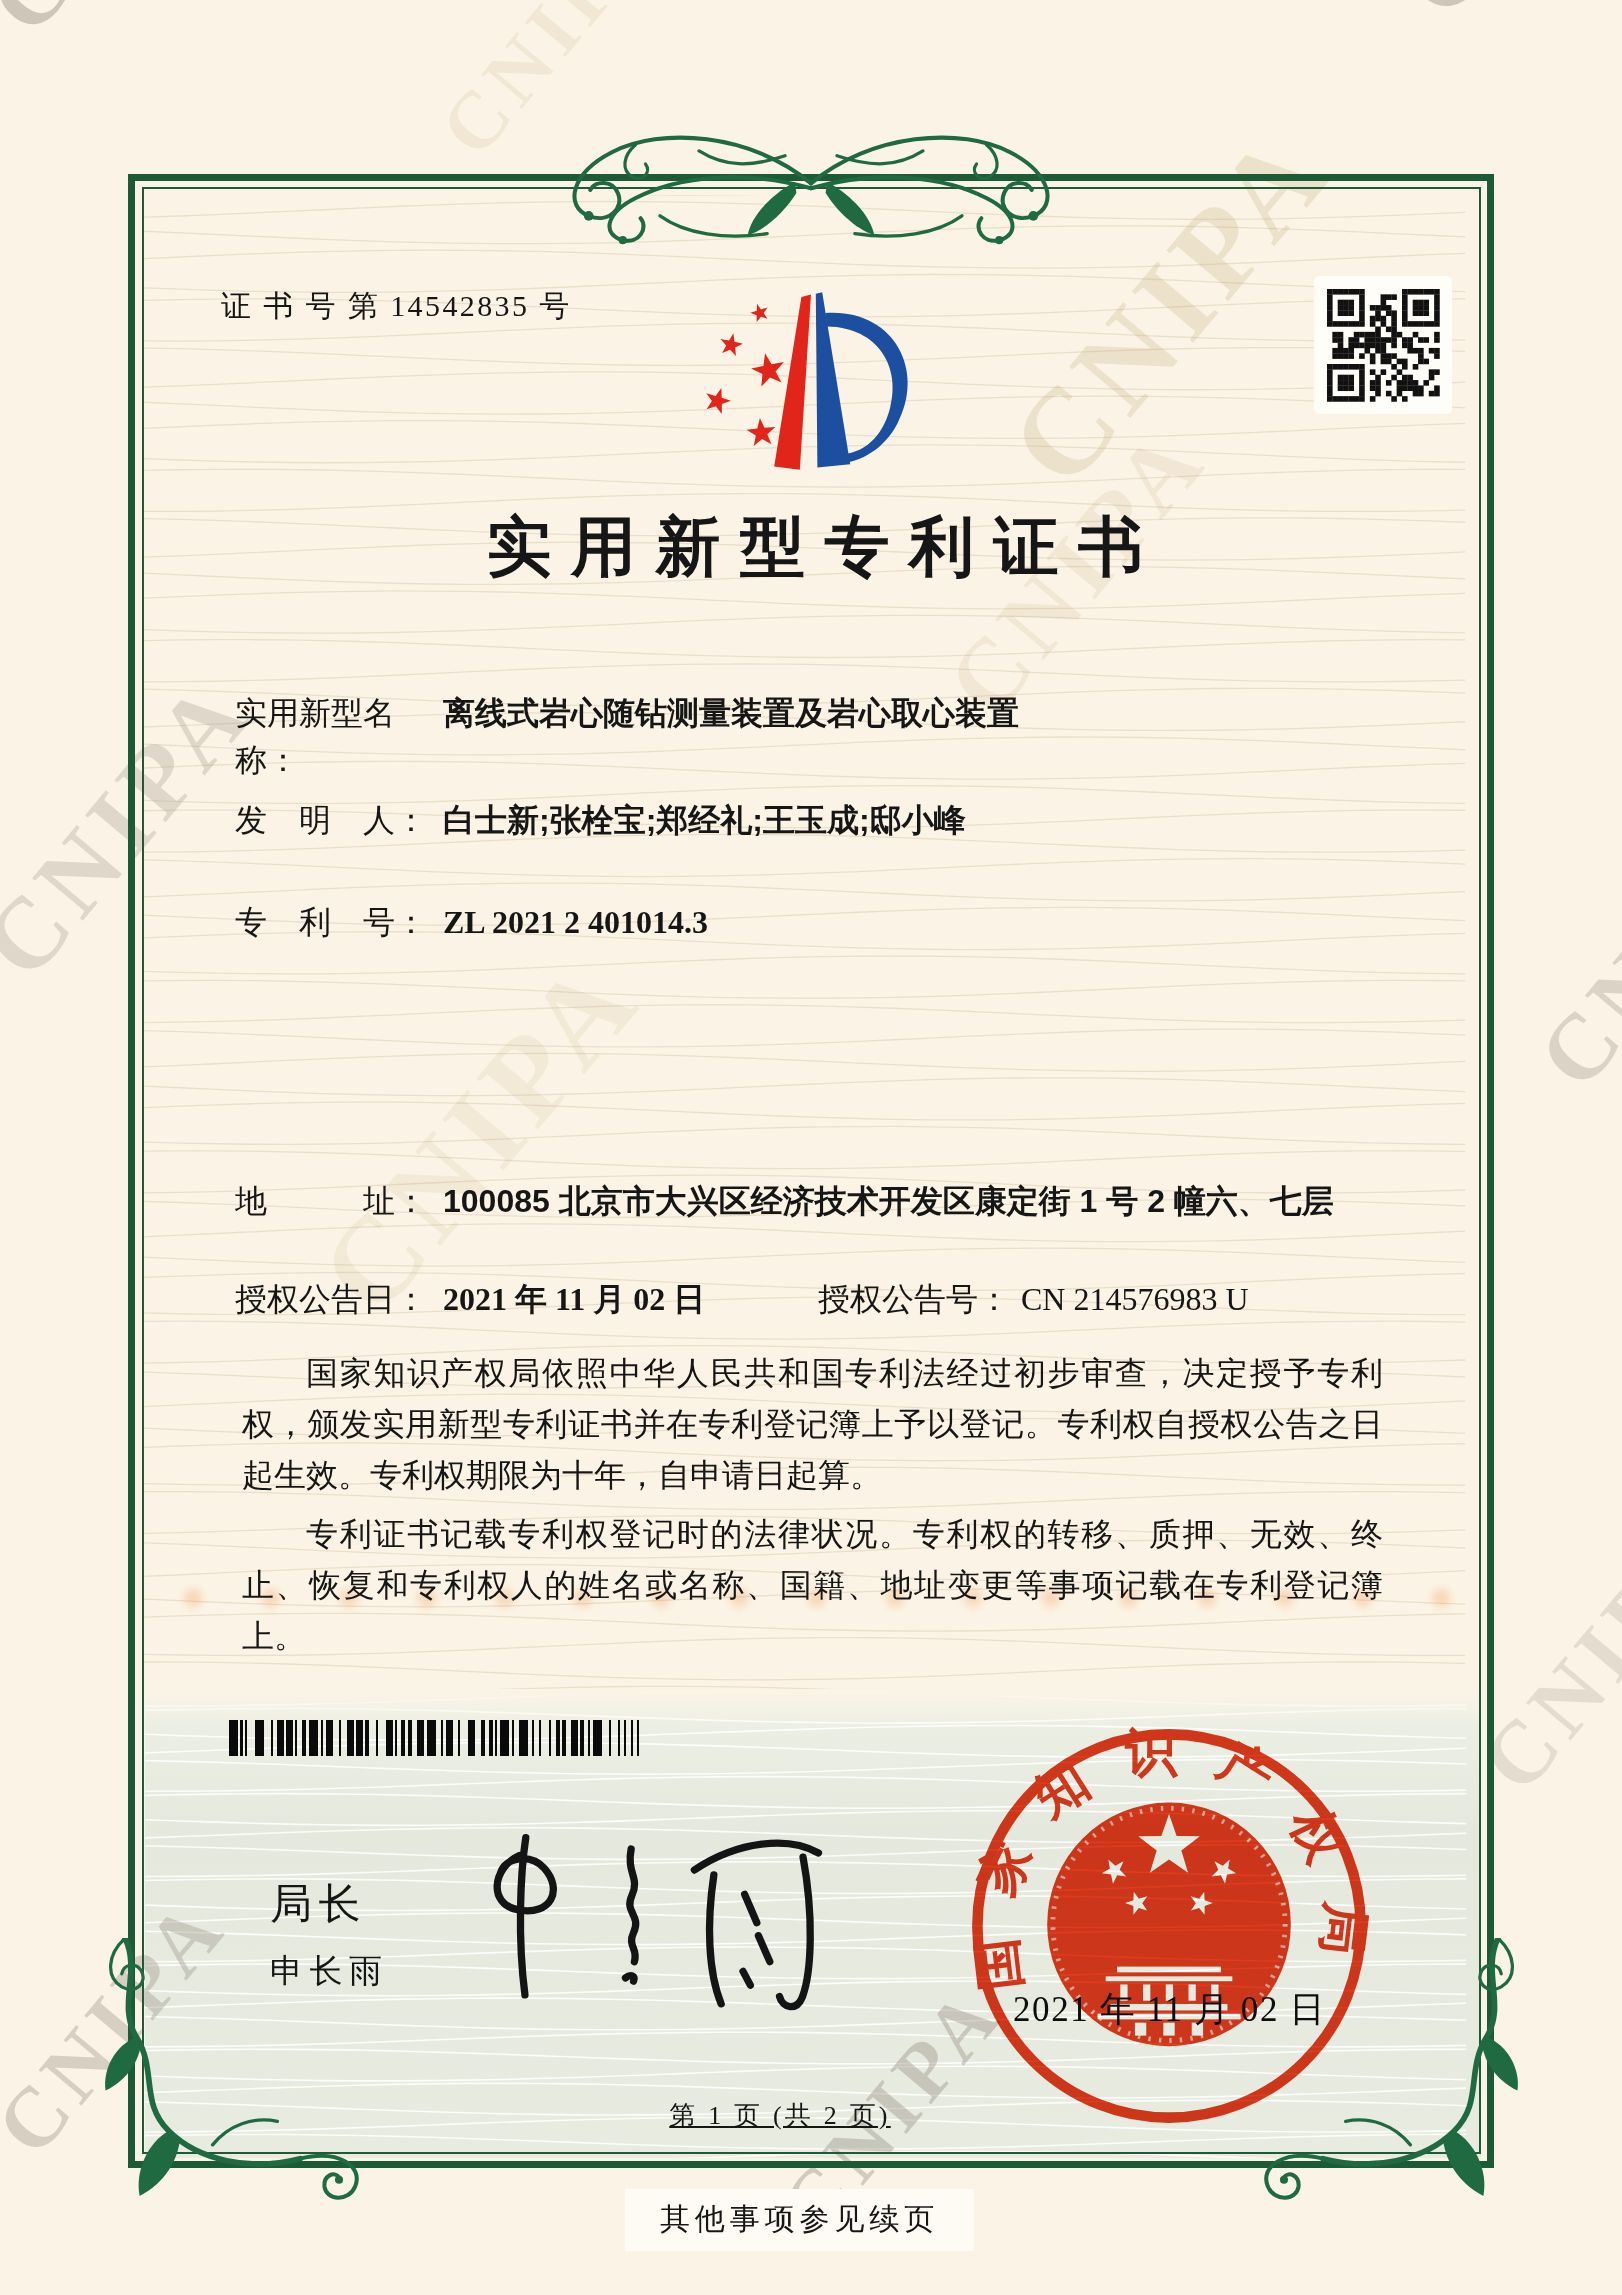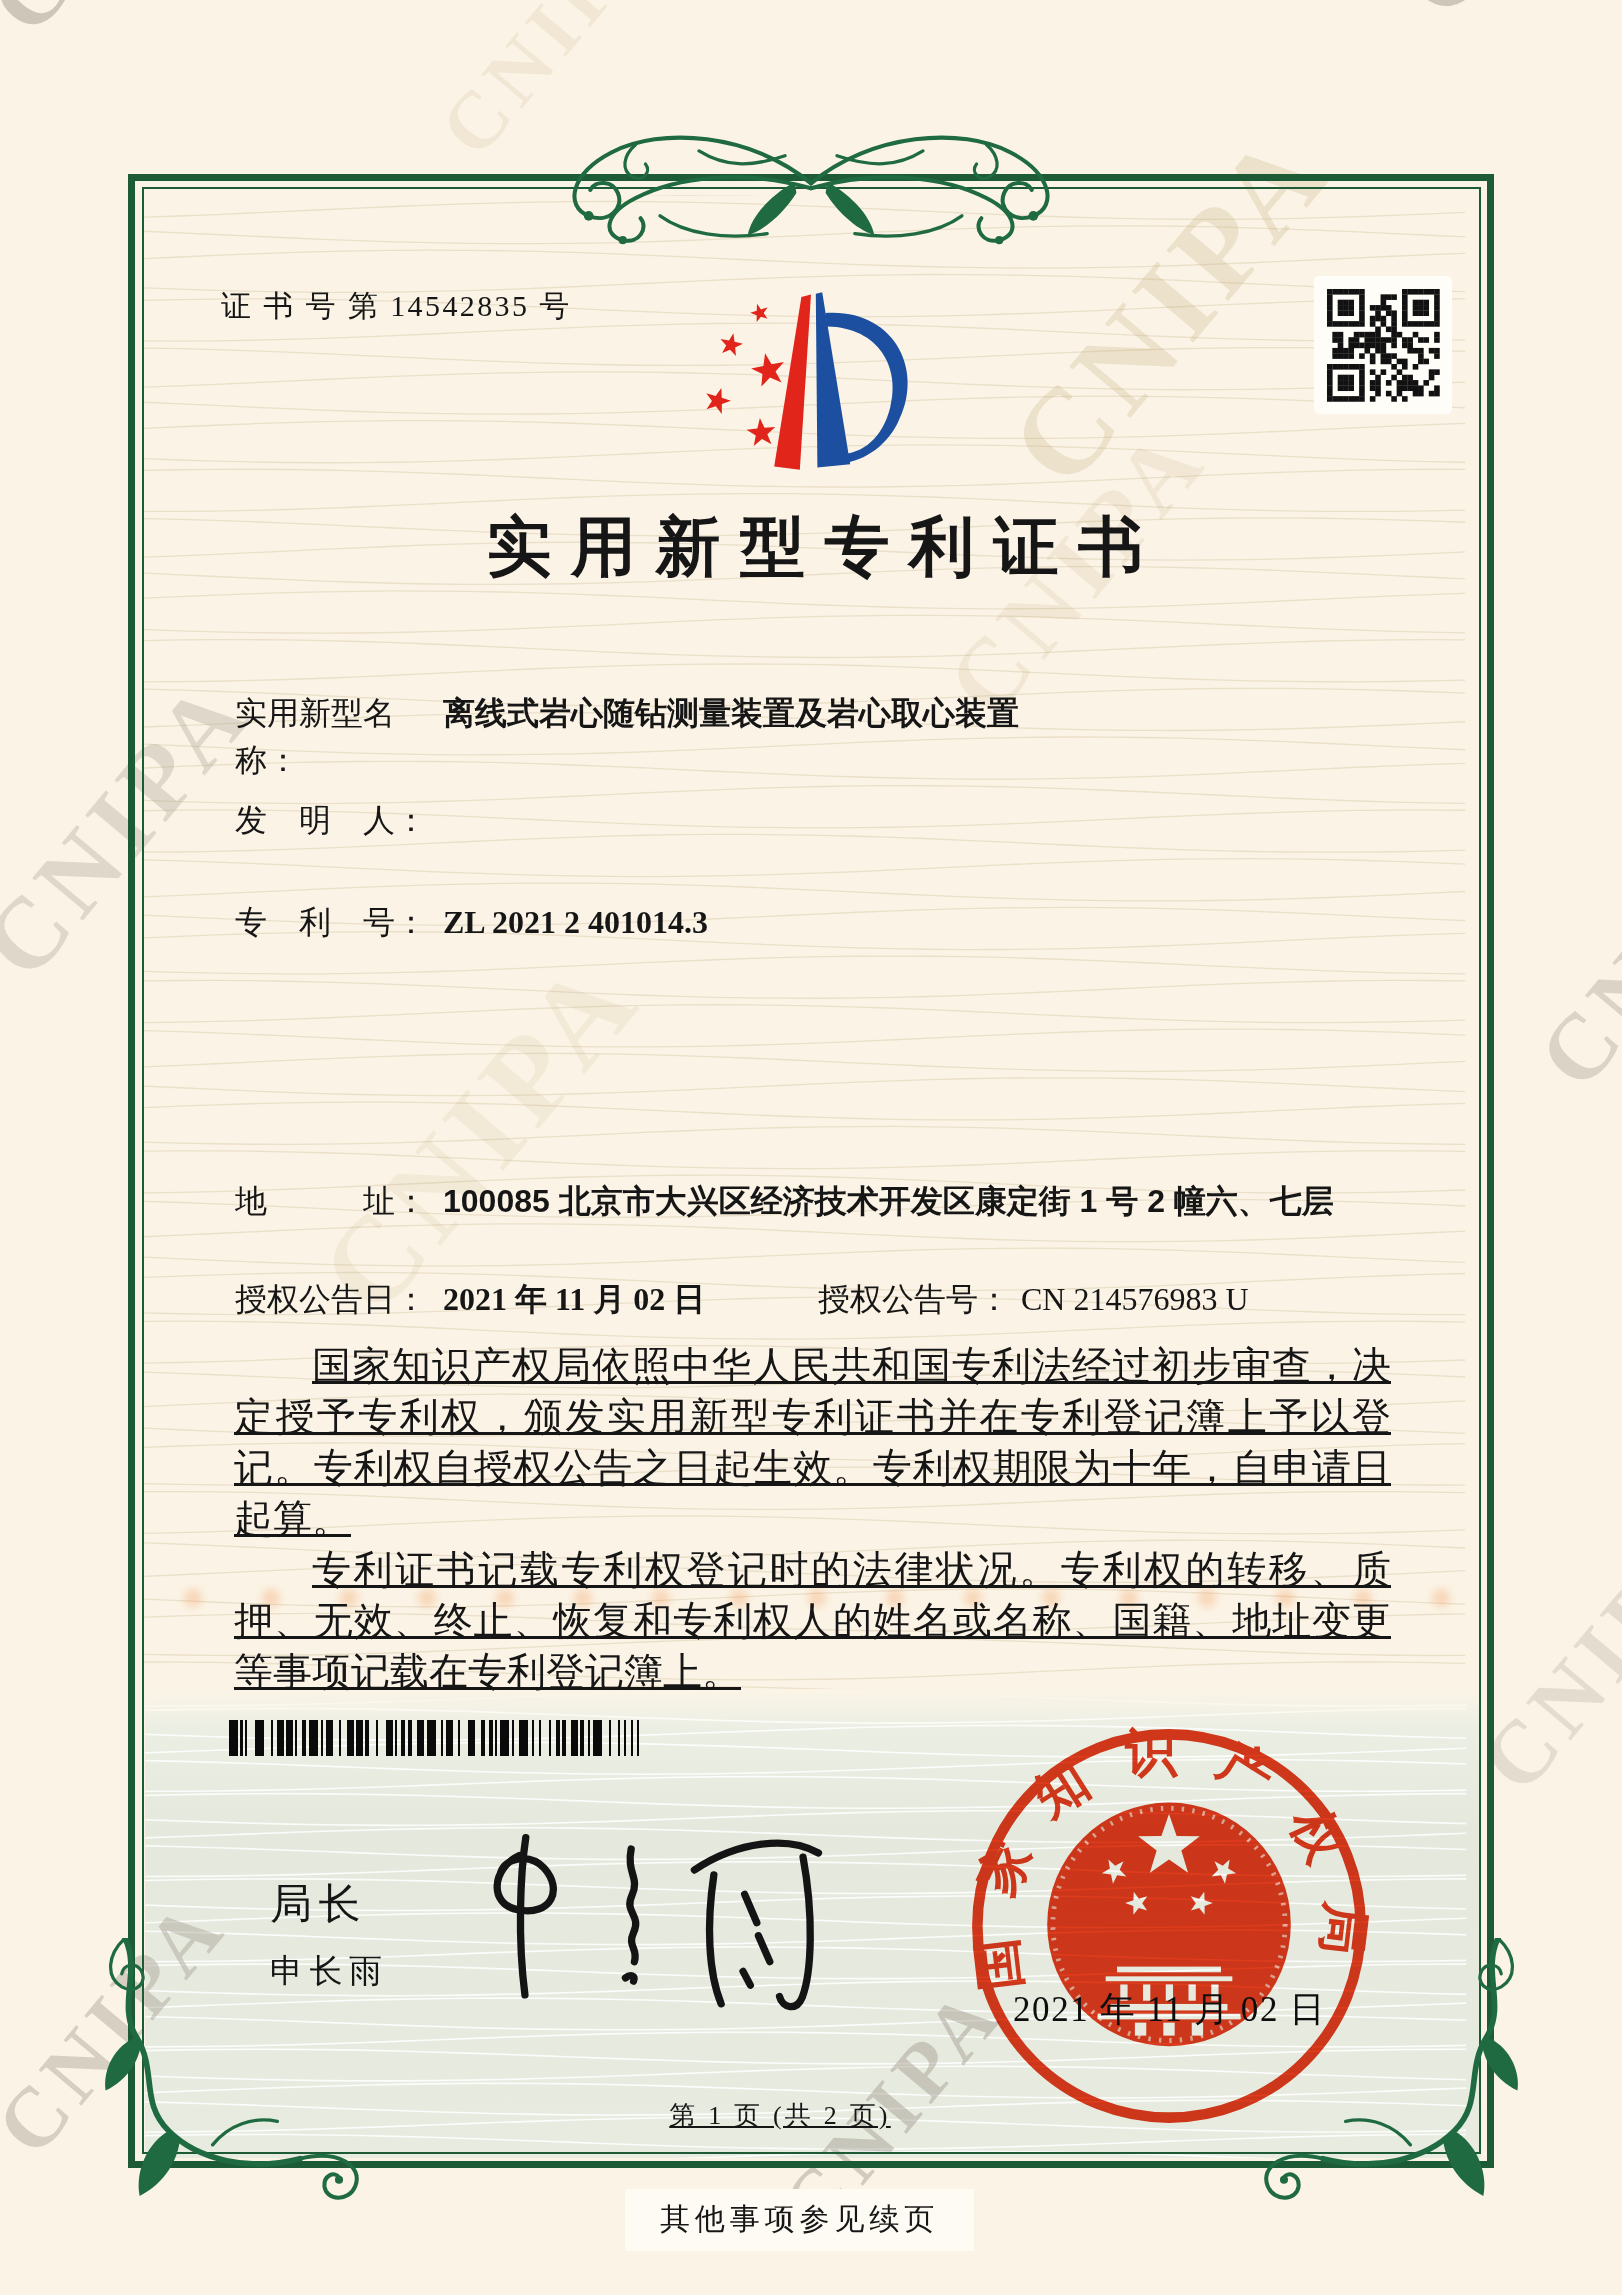--- a/index.html
+++ b/index.html
@@ -41,21 +41,21 @@
   .frow{position:absolute;left:235px;z-index:5;display:flex;font-size:32px;line-height:47px;}
   .flabel{flex:none;width:208px;}
   .fvalue{width:953px;font-weight:bold;}
   .num{font-family:"Liberation Serif","DejaVu Serif",serif;}
   .frow2{position:absolute;left:818px;z-index:5;display:flex;font-size:32px;line-height:47px;align-items:center;}
   .flabel2{flex:none;width:203px;}
 
   
   .body-text{position:absolute;left:234px;top:1340px;width:1157px;z-index:5;
         font-family:"Liberation Serif","DejaVu Serif",serif;}
-  .body-text p{margin:0;font-size:39px;line-height:51px;text-indent:2em;text-align:justify;text-decoration:underline;}
+  .body-text p{margin:8px;font-size:32px;line-height:51px;text-indent:2em;text-align:justify;}
 
   .barcode{position:absolute;left:229px;top:1720px;width:411px;height:36px;z-index:5;}
   .barcode i{position:absolute;top:0;background:#0a0a0a;}
 
   .director-title{position:absolute;left:270px;top:1876px;z-index:5;font-size:42px;letter-spacing:6.5px;}
   .director-name{position:absolute;left:270px;top:1949px;z-index:5;font-size:33px;letter-spacing:6.5px;}
   .signature{position:absolute;left:422px;top:1818px;z-index:6;}
 
   .seal{position:absolute;left:966px;top:1723px;z-index:7;mix-blend-mode:multiply;}
   .seal-date{position:absolute;left:970px;top:1986px;width:399px;z-index:8;text-align:center;
@@ -471,20 +471,21 @@
     </svg>
 
   <div class="doc-title">实用新型专利证书</div>
 
   <div class="frow" style="top:690px">
     <span class="flabel">实用新型名称：</span>
     <span class="fvalue">离线式岩心随钻测量装置及岩心取心装置</span>
   </div>
   <div class="frow" style="top:797px">
     <span class="flabel">发　明　人：</span>
+    <span class="fvalue">白士新;张栓宝;郑经礼;王玉成;邸小峰</span>
   </div>
   <div class="frow" style="top:899px">
     <span class="flabel">专　利　号：</span>
     <span class="fvalue num">ZL 2021 2 401014.3</span>
   </div>
   <div class="frow" style="top:1178px">
     <span class="flabel">地　　　址：</span>
     <span class="fvalue">100085 北京市大兴区经济技术开发区康定街 1 号 2 幢六、七层</span>
   </div>
   <div class="frow" style="top:1276px">

